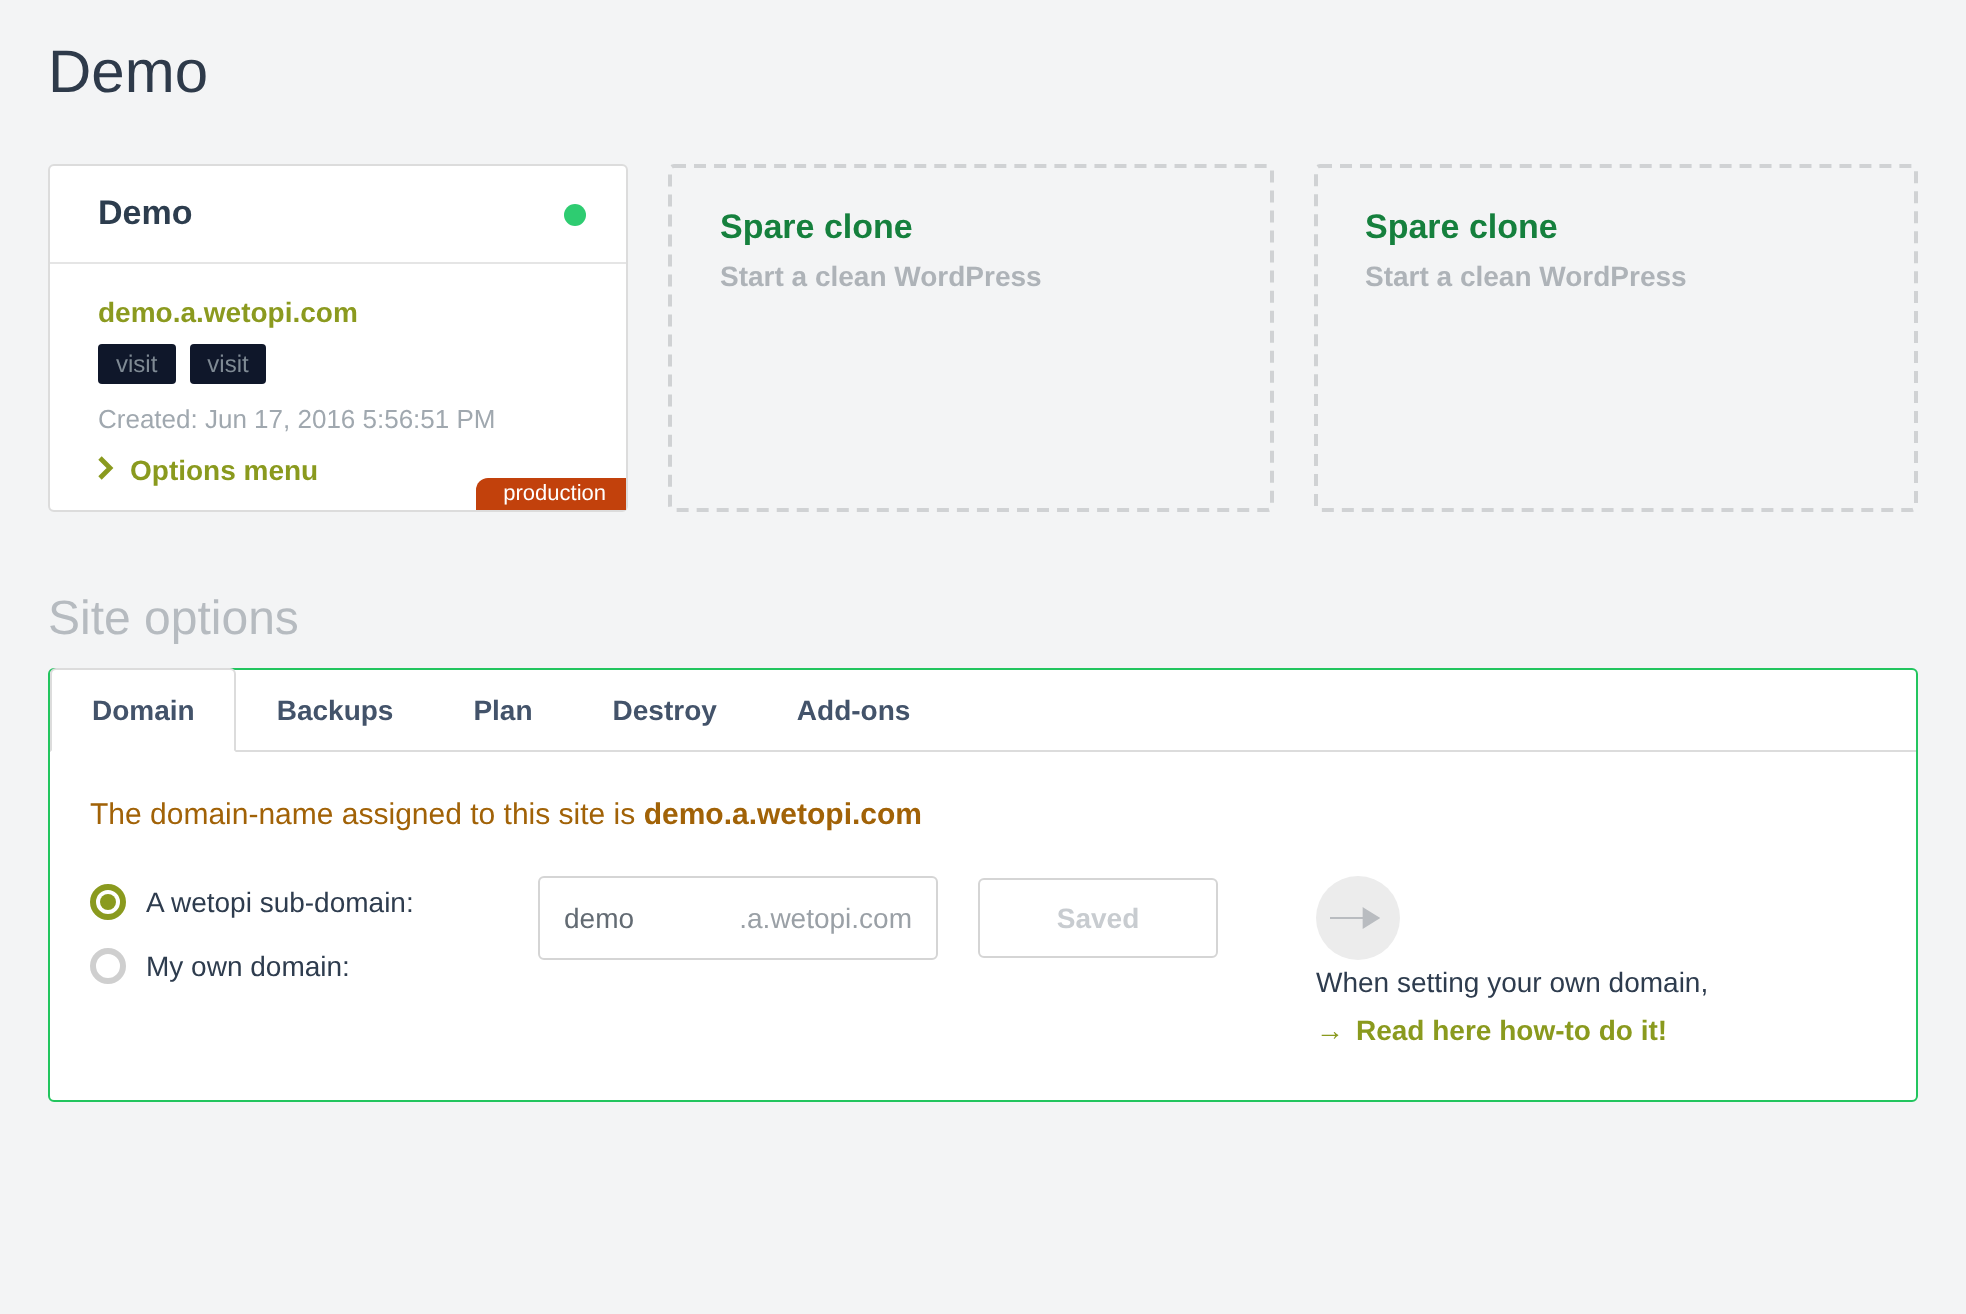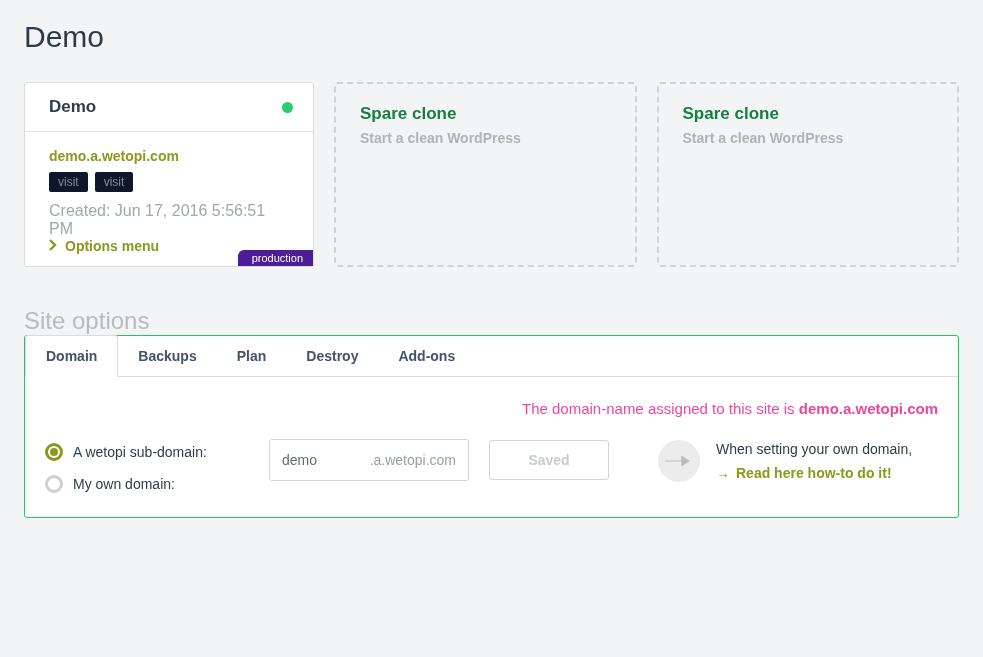--- a/index.html
+++ b/index.html
@@ -62,38 +62,38 @@
     .pill {
       background: #0f172a;
       color: #7f8a94;
       font-size: 12px;
       padding: 3px 9px;
       border-radius: 2px;
       cursor: pointer;
     }
     .created-line {
       color: #a0a8af;
-      font-size: 16px;
-      margin-bottom: 0;
+      font-size: 13px;
+      margin-bottom: 10px;
     }
     .options-menu {
       display: flex;
       align-items: flex-end;
       gap: 8px;
       color: #8a9a1e;
       font-weight: 700;
       font-size: 14px;
       cursor: pointer;
     }
     .options-menu svg { width: 8px; height: 12px; }
     .badge-production {
       position: absolute;
       right: 0;
       bottom: 0;
-      background: #4c1d95;
+      background: #c2410c;
       color: #fff;
       font-size: 11px;
       padding: 2px 10px 2px 14px;
       border-top-left-radius: 6px;
     }
     .clone-card {
       flex: 1;
       border: 2px dashed #d0d2d4;
       border-radius: 3px;
       padding: 20px 24px;
@@ -109,20 +109,21 @@
     .clone-sub {
       color: #aeb3b8;
       font-size: 14px;
       font-weight: 600;
     }
     
     h2.section-title {
       font-size: 24px;
       font-weight: 400;
       color: #b6bbc0;
+      margin-bottom: 10px;
     }
     .tabbed-panel {
       background: #fff;
       border: 1px solid #22c55e;
       border-radius: 3px;
       padding-bottom: 24px;
     }
     .tabs {
       display: flex;
       align-items: flex-end;
@@ -143,23 +144,22 @@
       border-top-left-radius: 3px;
       border-top-right-radius: 3px;
       background: #fff;
       margin-bottom: -1px;
     }
     .tab-content {
       padding: 22px 20px 0 20px;
     }
     .domain-line {
       font-size: 15px;
-      color: #ec4899;
+      color: #a16207;
       margin-bottom: 22px;
-      text-align: right;
     }
     .domain-line b { font-weight: 700; }
     .options-row {
       display: flex;
       gap: 34px;
       align-items: flex-start;
     }
     .radio-col {
       display: flex;
       flex-direction: column;
@@ -224,24 +224,25 @@
       height: 40px;
       width: 120px;
       border-radius: 3px;
       font-size: 14px;
       font-weight: 600;
       cursor: default;
       text-align: center;
     }
     .info-col {
       display: flex;
-      gap: 16px;
-      align-items: center;
+      gap: 1px;
+      align-items: flex-start;
       margin-left: auto;
       max-width: 280px;
+      flex-direction: column;
     }
     .arrow-circle {
       width: 42px; height: 42px;
       background: #ececec;
       border-radius: 50%;
       display: flex;
       align-items: center;
       justify-content: center;
       flex-shrink: 0;
     }

